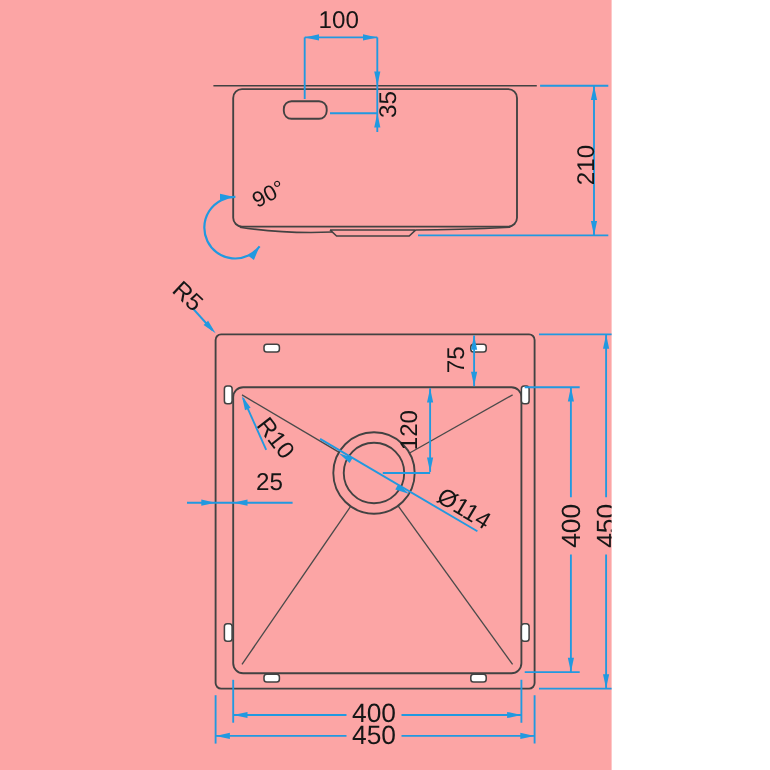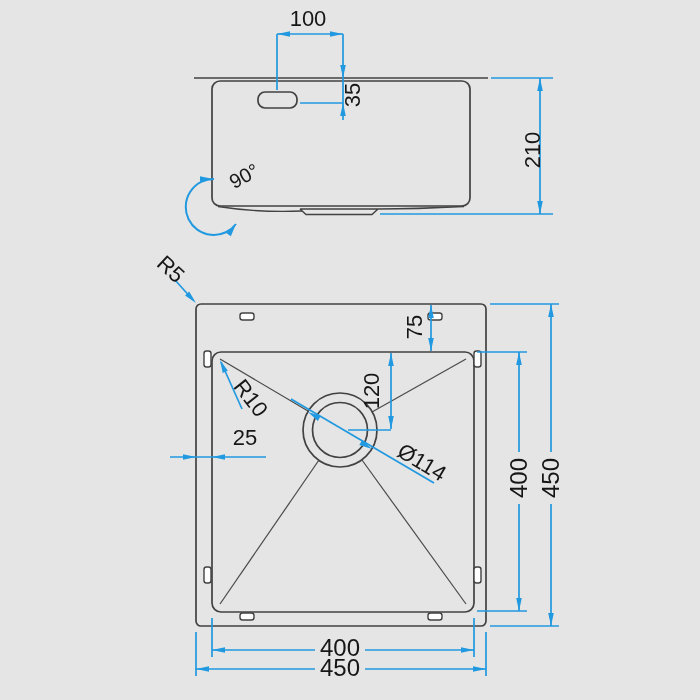--- a/index.html
+++ b/index.html
@@ -1,16 +1,16 @@
 <!DOCTYPE html>
 <html><head>
 <meta charset="utf-8">
 <style>
   html,body{margin:0;padding:0;background:#ffffff;}
-  #stage{position:relative;width:700px;height:700px;background:#e5e5e5;overflow:hidden;}
+  #stage{position:relative;width:556px;height:700px;background:#fca5a5;overflow:hidden;}
   svg{position:absolute;left:0;top:0;}
   .outline{stroke:#424242;fill:none;stroke-width:1.7;stroke-linejoin:round;stroke-linecap:round;}
   .thinline{stroke:#4a4a4a;fill:none;stroke-width:1.2;}
   .counter{stroke:#424242;fill:none;stroke-width:1.4;}
   .clip{fill:#ffffff;stroke:#424242;stroke-width:1.4;}
   .dim{stroke:#2199e0;fill:none;stroke-width:1.7;}
   .arc90{stroke:#2199e0;fill:none;stroke-width:2;}
   .ah{fill:#2199e0;stroke:none;}
   text.lbl{font-family:"Liberation Sans",sans-serif;fill:#161616;font-size:22px;text-anchor:middle;}
   text.lbl-lg{font-size:24px;}

